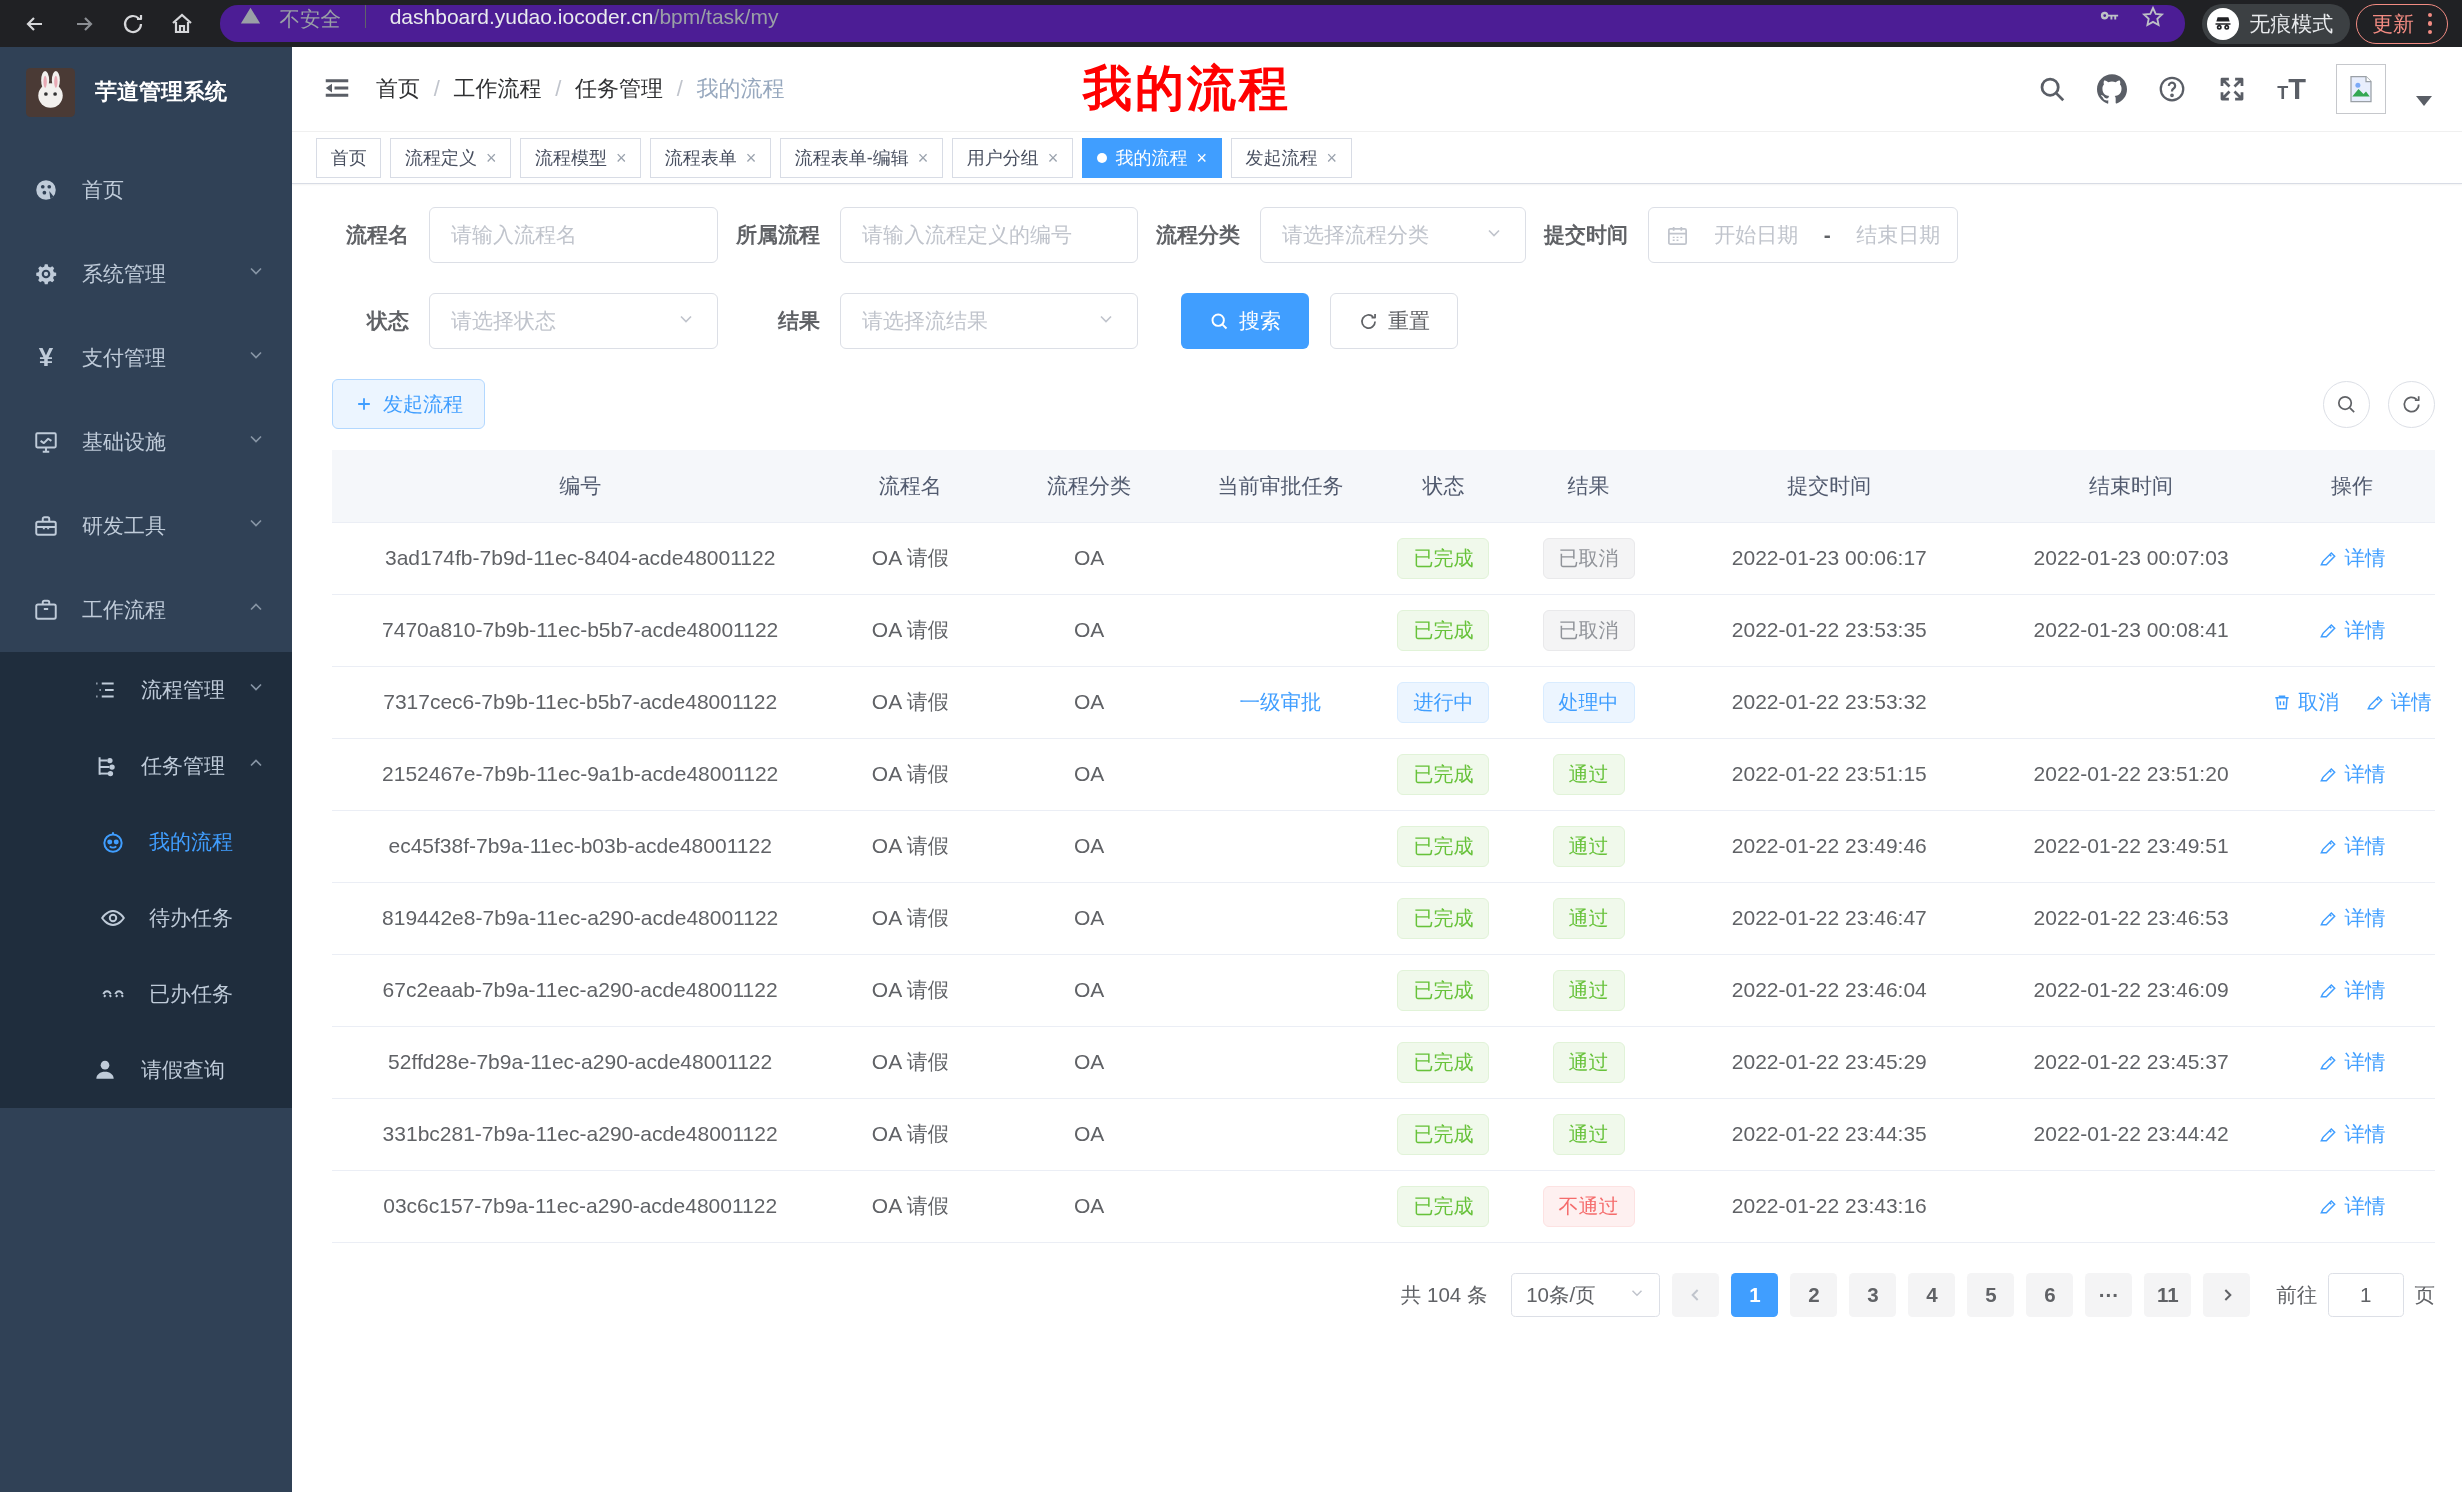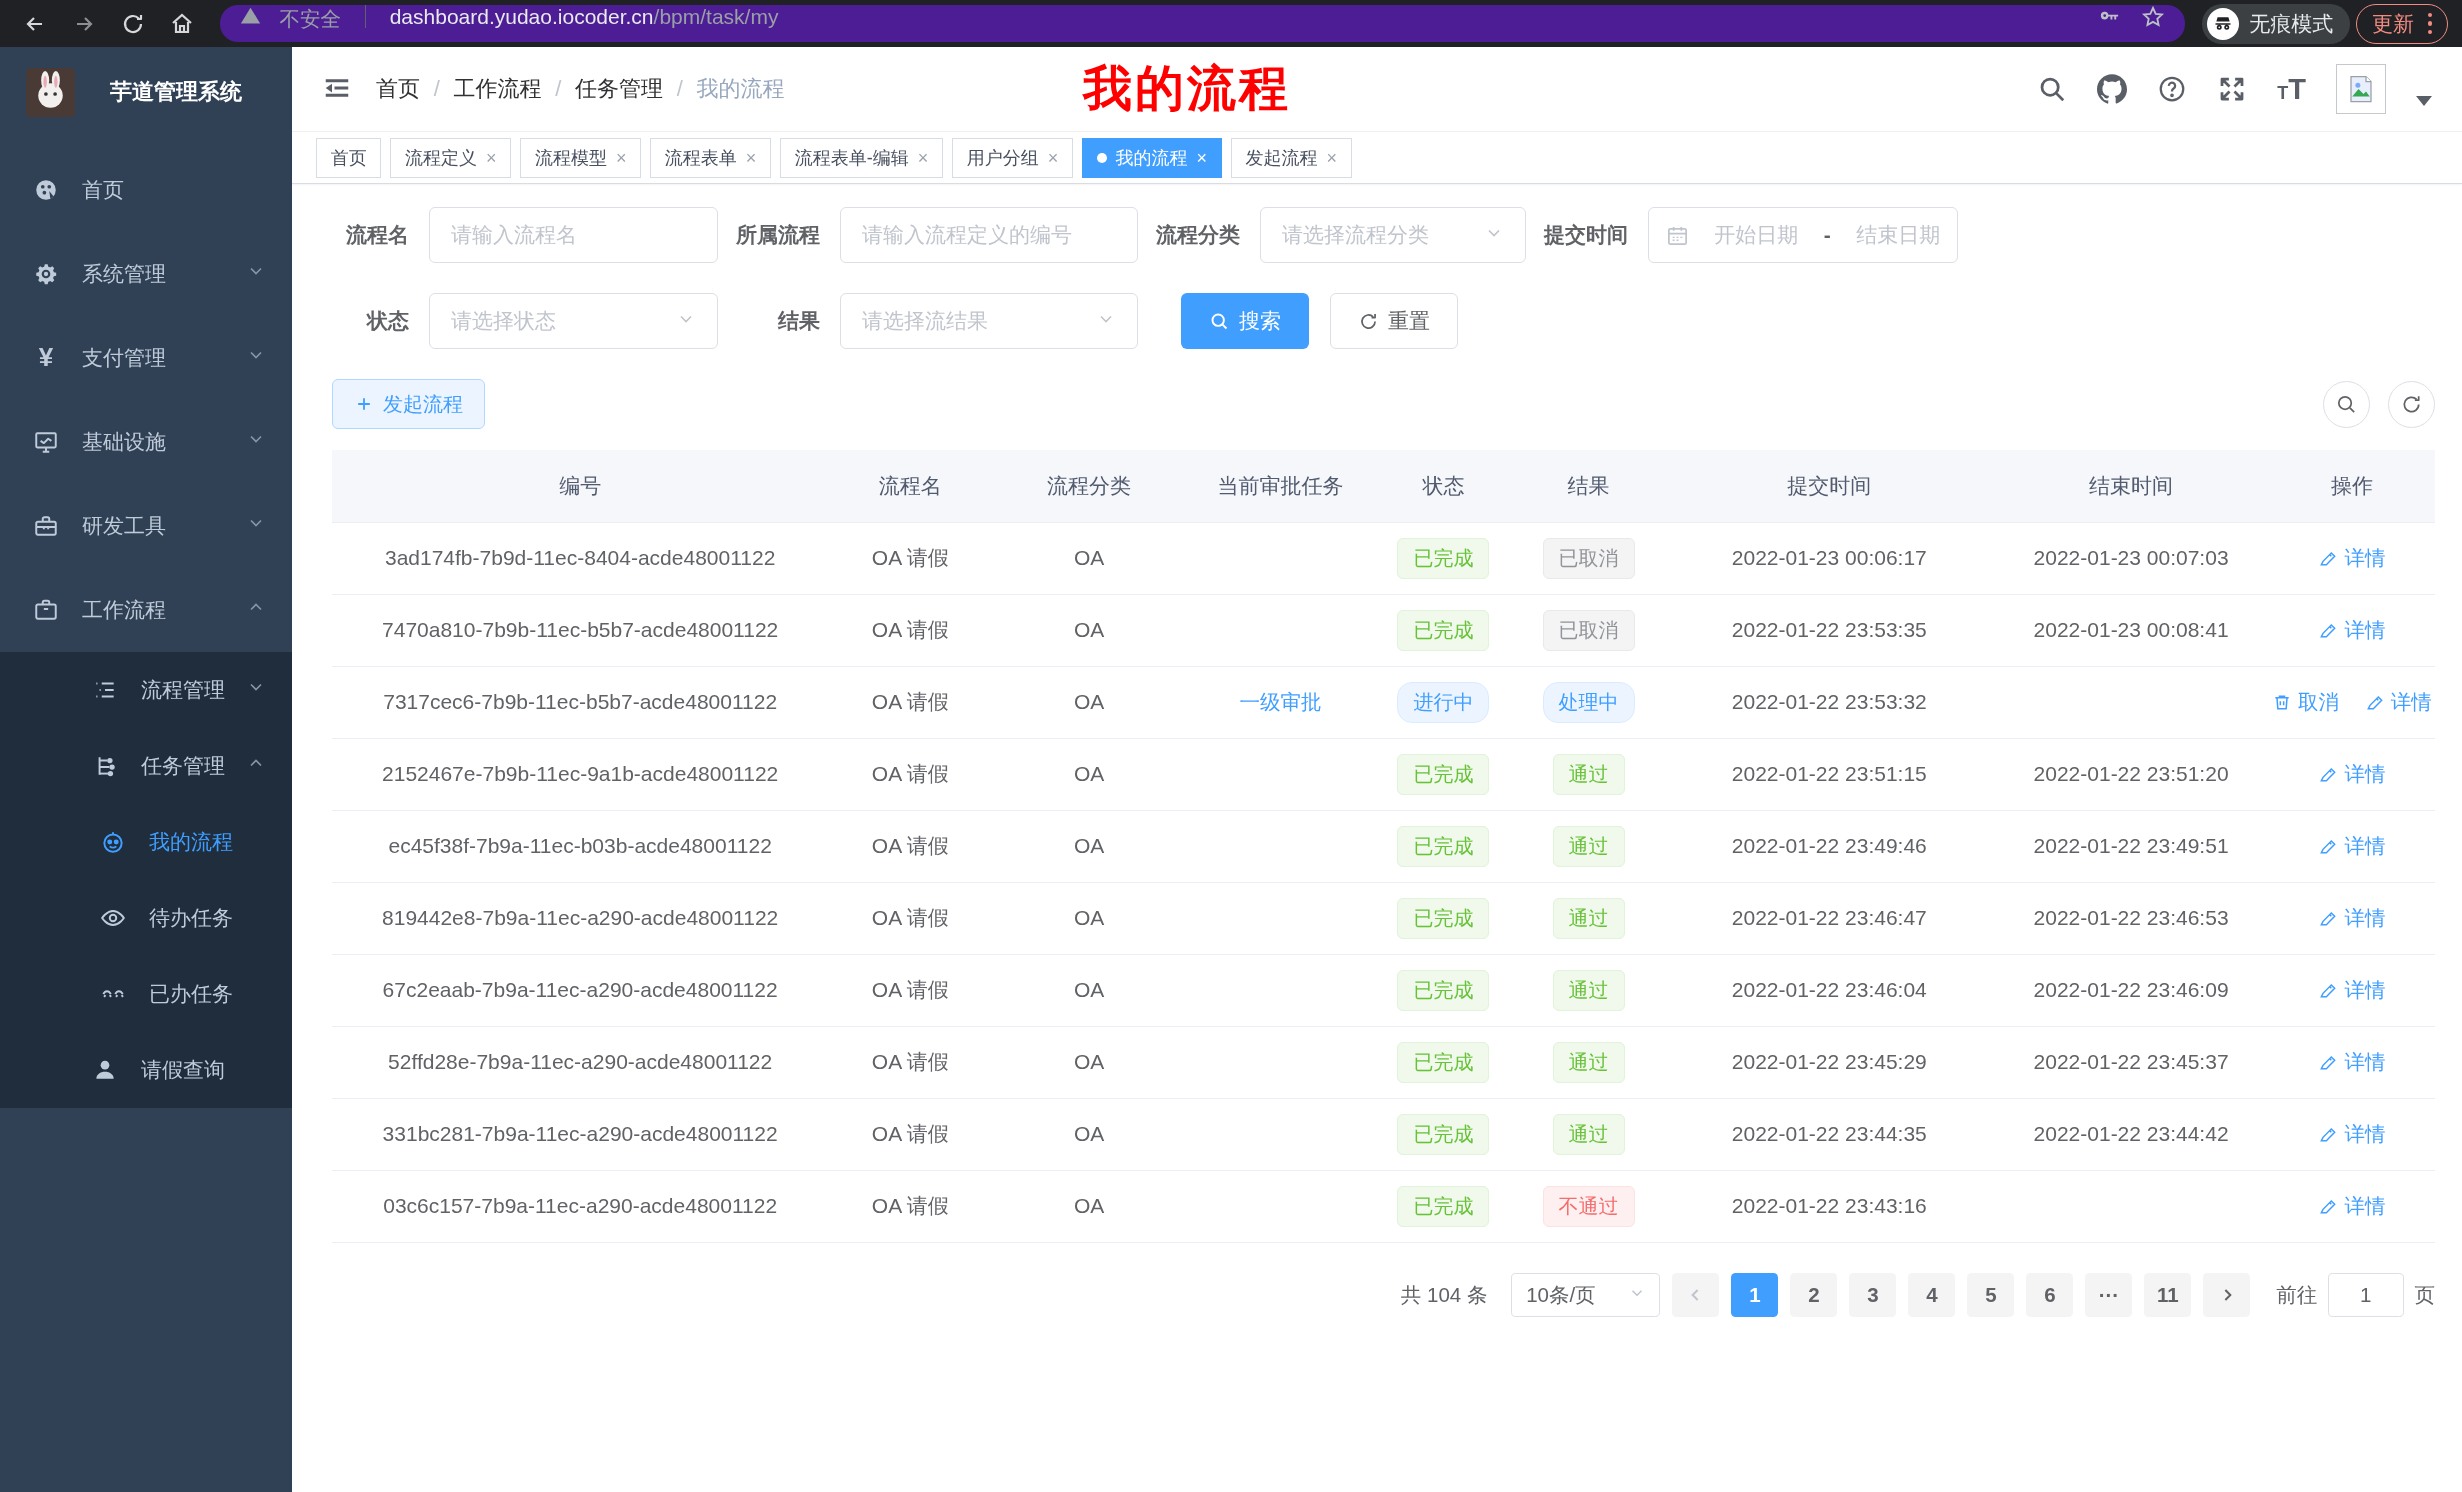--- a/index.html
+++ b/index.html
@@ -23,21 +23,21 @@
   .incog-ic svg { width:20px; height:20px; }
   .update-pill { height:40px; border:1.5px solid #f28b82; border-radius:20px; color:#f28b82; font-size:21px; display:flex; align-items:center; gap:13.7px; padding:0 15px; flex:0 0 auto; }
   .vdots { display:flex; flex-direction:column; gap:3.8px; }
   .vdots i { width:4.6px; height:4.6px; border-radius:50%; background:#f28b82; }
 
   
   .app { display:flex; height:1446px; }
 
   
   .sidebar { width:292px; background:#304156; color:#bfcbd9; flex:0 0 auto; overflow:hidden; }
-  .logo-row { height:90px; display:flex; align-items:center; gap:35px; padding-left:26px; }
+  .logo-row { height:90px; display:flex; align-items:center; gap:20px; padding-left:26px; }
   .logo-img { width:49px; height:49px; border-radius:4.6px; overflow:hidden; flex:0 0 auto; }
   .logo-title { color:#fff; font-size:22px; font-weight:700; }
   .menu { margin-top:10.7px; }
   .m-item { height:84px; display:flex; align-items:center; font-size:21px; color:#bfcbd9; cursor:pointer; }
   .m-item .ic { width:26px; height:26px; margin-right:23px; display:flex; align-items:center; justify-content:center; flex:0 0 auto; }
   .m-item .ic svg { width:26px; height:26px; }
   .m-item .chev { margin-left:auto; margin-right:26px; color:#8795a5; }
   .m-item .chev svg { width:20px; height:20px; }
   .lv1 { padding-left:33px; }
   .lv2 { padding-left:92px; height:76px; }
@@ -100,21 +100,21 @@
   .circle-btn svg { width:23px; height:23px; }
 
   
   table { width:100%; border-collapse:collapse; font-size:21px; color:#606266; table-layout:fixed; }
   thead th { background:#f5f7fa; height:72px; font-weight:400; color:#515a6e; text-align:center; font-size:21px; }
   tbody td { height:72px; border-bottom:0.8px solid #ebeef5; text-align:center; overflow:hidden; white-space:nowrap; }
   tbody tr:first-child td { border-top:0.8px solid #ebeef5; }
   .tag { display:inline-block; height:41px; line-height:38px; padding:0 15px; border-radius:6px; font-size:20px; border:0.8px solid; }
   .tag-success { color:#67c23a; background:#f0f9eb; border-color:#e1f3d8; }
   .tag-info { color:#909399; background:#f4f4f5; border-color:#e9e9eb; }
-  .tag-primary { color:#409eff; background:#ecf5ff; border-color:#d9ecff;border-radius:15px; }
+  .tag-primary { color:#409eff; background:#ecf5ff; border-color:#d9ecff; }
   .tag-danger { color:#f56c6c; background:#fef0f0; border-color:#fde2e2; }
   .lnk { color:#409eff; cursor:pointer; display:inline-flex; align-items:center; gap:6px; font-size:20.5px; }
   .lnk svg { width:20px; height:20px; }
   .lnk + .lnk { margin-left:20px; }
 
   
   .pager { display:flex; align-items:center; justify-content:flex-end; gap:12px; margin-top:30px; font-size:20.5px; color:#606266; }
   .pg-total { margin-right:12px; }
   .pg-size { width:149px; height:44px; border:0.8px solid #dcdfe6; border-radius:4.6px; display:flex; align-items:center; justify-content:space-between; padding:0 13.7px; color:#606266; cursor:pointer; }
   .pg-size .chev-d { color:#c0c4cc; } .pg-size svg { width:18px; height:18px; }

